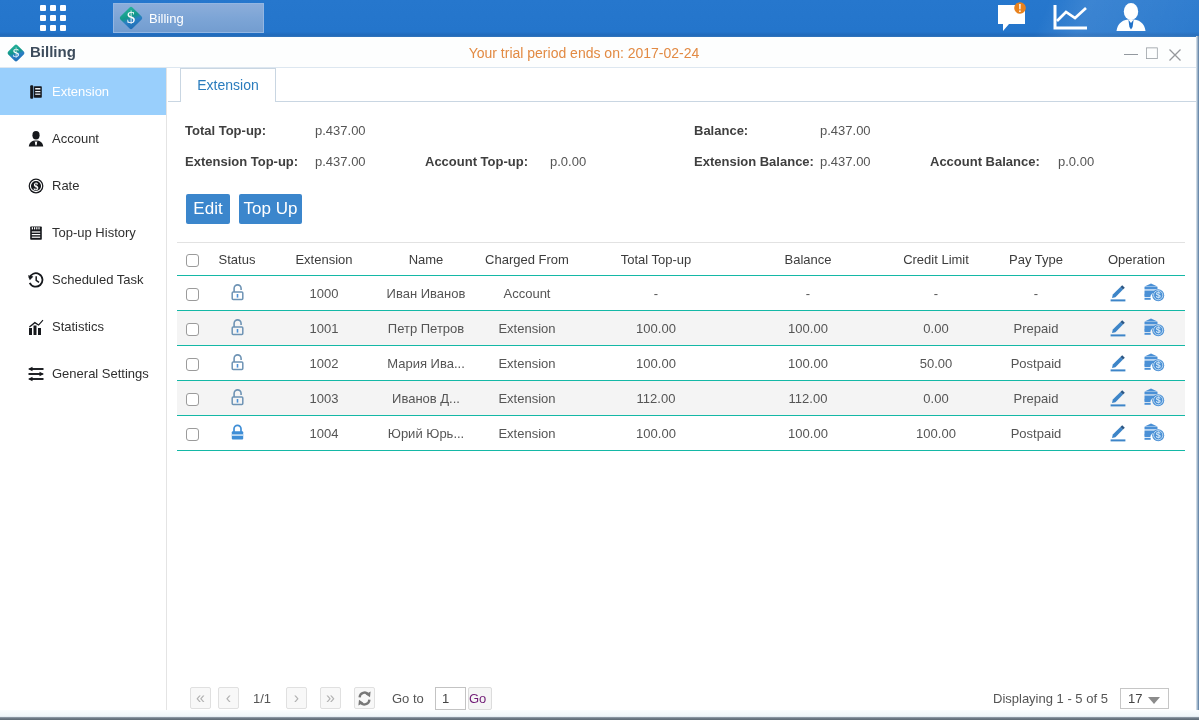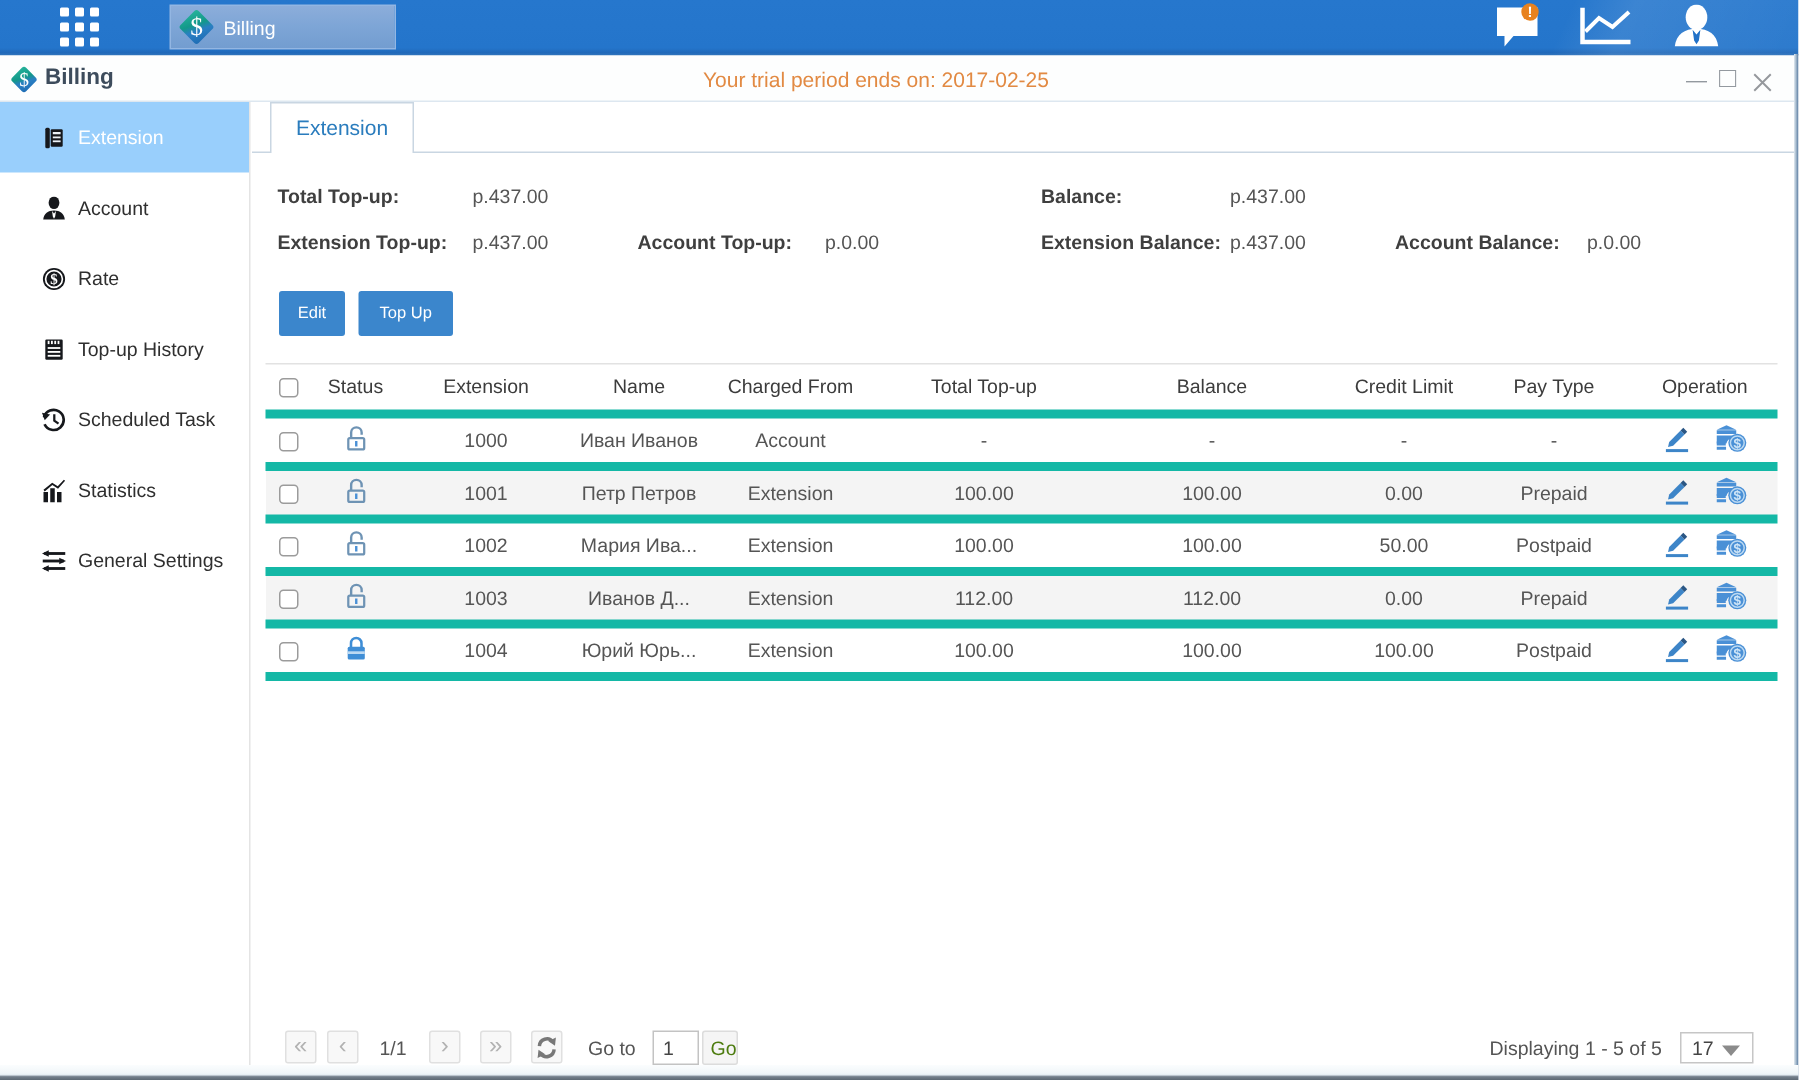--- a/index.html
+++ b/index.html
@@ -49,37 +49,37 @@
 #content { position:absolute; left:168px; top:68px; width:1031px; height:646px; background:#fff; }
 #tabrow { position:absolute; left:0; top:0; width:1029px; height:34px; }
 #tabrow .base { position:absolute; left:0; right:0; bottom:0; height:1px; background:#c9d6e2; }
 #tab { position:absolute; left:12px; top:0; width:96px; height:34px; background:#fff;
   border:1px solid #c9d6e2; border-bottom:none; color:#2a7cbd; font-size:14px; text-align:center; line-height:33px; }
 
 .statrow { position:absolute; left:17px; width:1010px; height:20px; }
 .statrow b { color:#3f3f3f; }
 .statrow span { position:absolute; top:0; }
 
-.btn { position:absolute; background:#3b86cc; color:#fff; text-align:center; border-radius:2px; font-size:11px; }
+.btn { position:absolute; background:#3b86cc; color:#fff; text-align:center; border-radius:2px; font-size:17px; }
 
 
 #tbl { position:absolute; left:9px; top:174px; width:1008px; border-collapse:collapse; table-layout:fixed; }
 #tbl td { height:35px; text-align:center; color:#555; font-size:13px; overflow:hidden; white-space:nowrap; }
 #tbl tr.hdr td { height:33px; color:#3c3c3c; border-top:1px solid #e2e2e2; }
-#tbl tr { border-bottom:6px solid #14b8a6; }
+#tbl tr { border-bottom:1px solid #14b8a6; }
 #tbl tr.alt { background:#f4f4f4; }
 .cb { display:inline-block; width:13px; height:13px; border:1px solid #9b9b9b; border-radius:3px; background:#fff; vertical-align:middle; }
 
 
 #pager { position:absolute; left:0; top:619px; width:1031px; height:24px; }
 .pbtn { position:absolute; top:0; width:21px; height:22px; background:#f8f8f8; border:1px solid #e0e0e0; border-radius:2px;
   color:#b2b2b2; text-align:center; line-height:19px; font-size:16px; }
 #pager .ptxt { position:absolute; top:4px; color:#555; }
 #goinput { position:absolute; left:267px; top:0; width:31px; height:23px; border:1px solid #c3c3c3; padding-left:6px; line-height:21px; background:#fff; color:#444; }
-#gobtn { position:absolute; left:300px; top:0; width:24px; height:23px; background:#f5f5f5; border:1px solid #dcdcdc; border-radius:2px; text-align:right; line-height:21px; color:#4d7c0f; }
+#gobtn { position:absolute; left:300px; top:0; width:24px; height:23px; background:#f5f5f5; border:1px solid #dcdcdc; border-radius:2px; text-align:left; line-height:21px; color:#701a75; }
 #disp { position:absolute; left:825px; top:4px; color:#555; }
 #psel { position:absolute; left:952px; top:1px; width:49px; height:21px; border:1px solid #c6c6c6; background:#fff; }
 #psel .v { position:absolute; left:7px; top:2px; color:#444; }
 #psel .ar { position:absolute; right:8px; top:8px; width:0; height:0; border-left:6px solid transparent; border-right:6px solid transparent; border-top:7px solid #8b8b8b; }
 
 #rightedge { position:absolute; left:1196px; top:36px; width:3px; height:684px; background:linear-gradient(90deg,#e2eaf1 0%,#a5bACD 45%,#54779e 100%); }
 #bottomstrip { position:absolute; left:0; top:710px; width:1199px; height:10px;
   background:linear-gradient(180deg,#fbfdfe 0%, #f0f6f9 55%, #e2ebf1 68%, #a8b2bc 71%, #74808c 78%, #5d6974 100%); }
 </style>
 </head>
@@ -122,21 +122,21 @@
     </svg>
   </div>
 </div>
 
 <div id="titlebar">
   <span class="diamond">
       <span class="sq"></span>
       <span class="ds">$</span>
     </span>
   <span class="appname">Billing</span>
-  <div id="trial">Your trial period ends on: 2017-02-25</div>
+  <div id="trial">Your trial period ends on: 2017-02-24</div>
   <div id="winctl">
       <span style="left:1124px; top:9px;">—</span>
       <span style="left:1146px; top:9px; font-size:19px;">□</span>
       <svg style="position:absolute; left:1168px; top:11px;" width="14" height="14" viewBox="0 0 14 14">
         <path d="M1.5 1.5 L12.5 12.5 M12.5 1.5 L1.5 12.5" stroke="#95989c" stroke-width="1.3"></path>
       </svg>
     </div>
 </div>
 
 <div id="sidebar">

